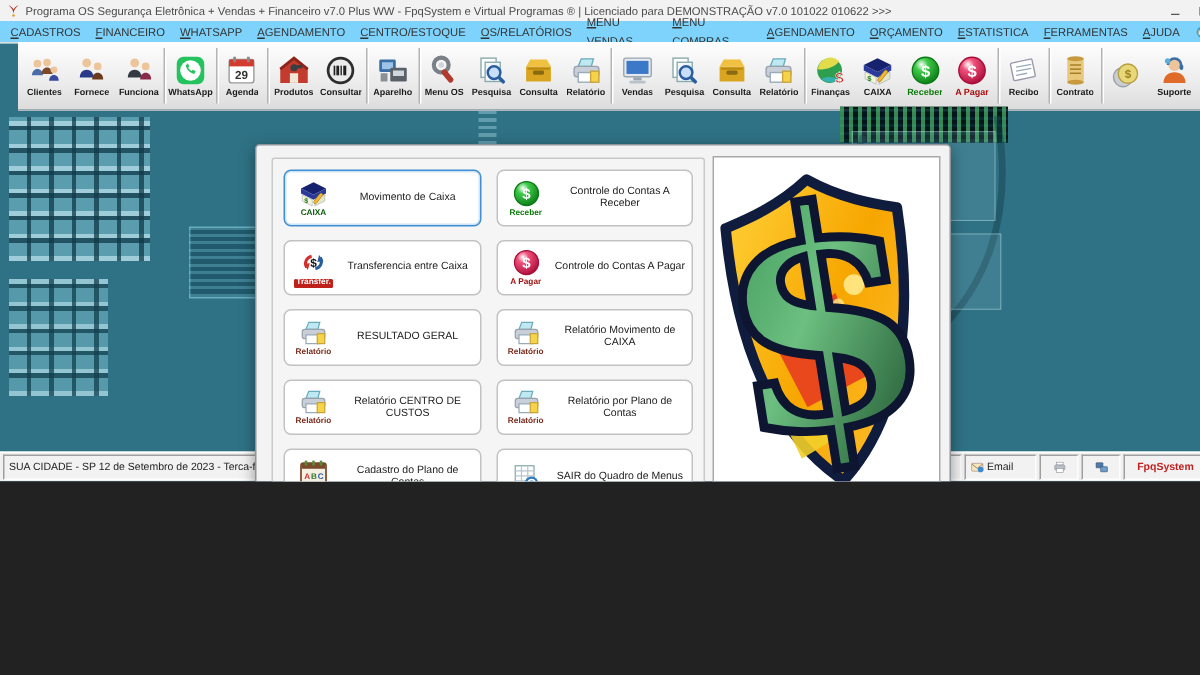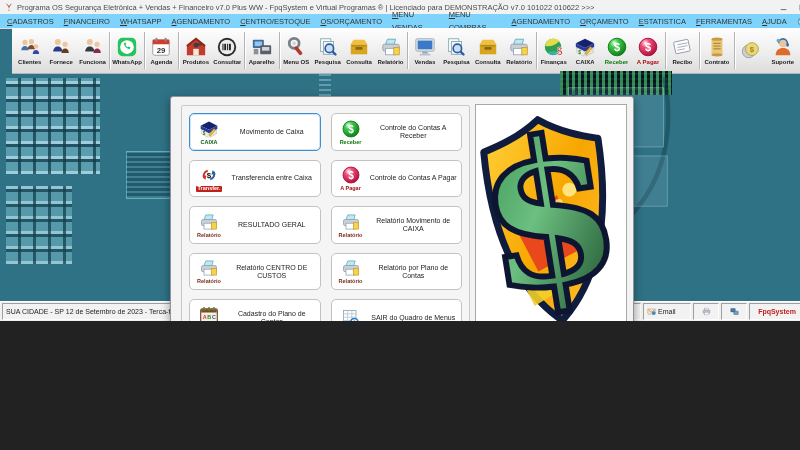--- a/index.html
+++ b/index.html
@@ -146,21 +146,21 @@
       <div class="menu-item">
         <span class="mlabel">WHATSAPP</span>
       </div>
       <div class="menu-item">
         <span class="mlabel">AGENDAMENTO</span>
       </div>
       <div class="menu-item">
         <span class="mlabel">CENTRO/ESTOQUE</span>
       </div>
       <div class="menu-item">
-        <span class="mlabel">OS/ORÇAMENTO</span>
+        <span class="mlabel">OS/RELATÓRIOS</span>
       </div>
       <div class="menu-item">
         <span class="mlabel">MENU VENDAS</span>
       </div>
       <div class="menu-item">
         <span class="mlabel">MENU COMPRAS</span>
       </div>
       <div class="menu-item">
         <span class="mlabel">AGENDAMENTO</span>
       </div>

